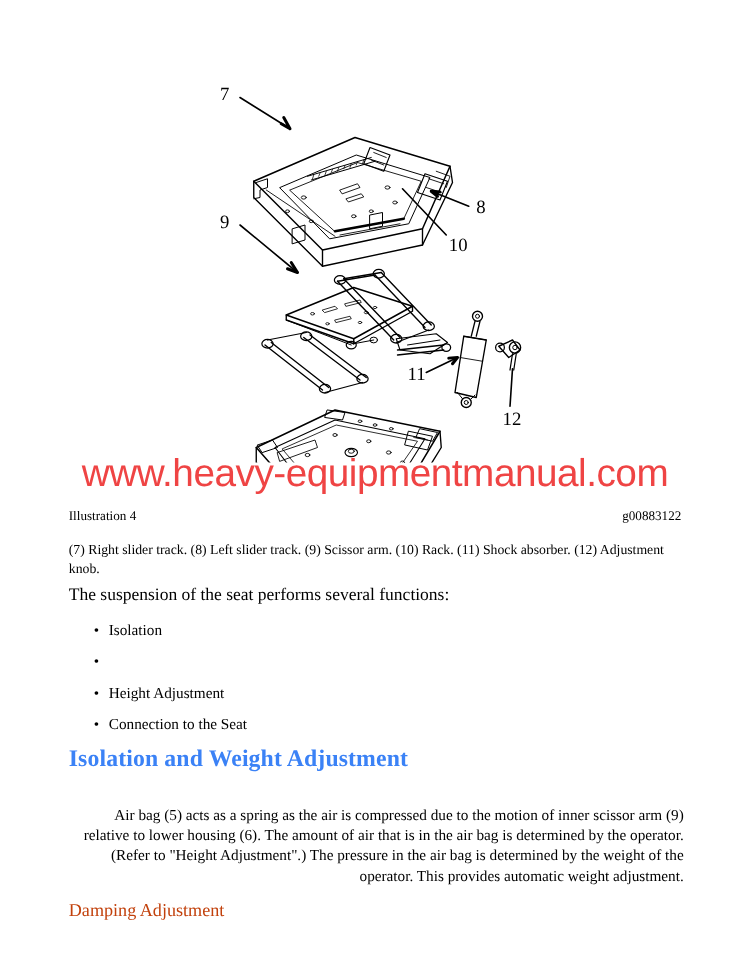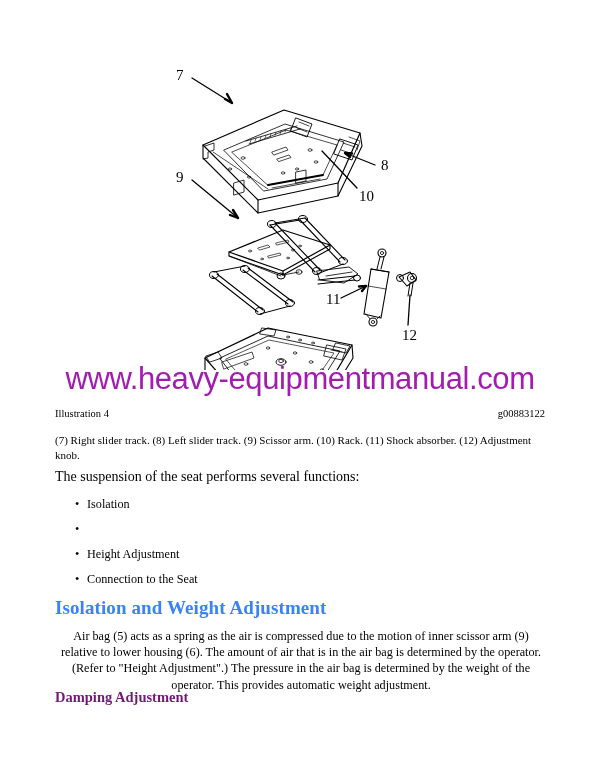--- a/index.html
+++ b/index.html
@@ -39,21 +39,21 @@
   
   .watermark {
     position: absolute;
     left: 0;
     top: 360px;
     width: 600px;
     text-align: center;
     font-family: "Liberation Sans", "DejaVu Sans", sans-serif;
     font-size: 31px;
     line-height: 38px;
-    color: #a21caf;
+    color: #ef4444;
     letter-spacing: -0.4px;
     white-space: nowrap;
     z-index: 5;
   }
 
   
   .caption-row {
     position: absolute;
     left: 55px;
     top: 407px;
@@ -123,36 +123,36 @@
     font-weight: bold;
     font-size: 19px;
     line-height: 24px;
     color: #3b82f6;
     letter-spacing: 0.1px;
   }
 
   .para {
     position: absolute;
     left: 55px;
-    top: 628px;
+    top: 644px;
     width: 492px;
     font-size: 12.2px;
     line-height: 16.2px;
-    text-align: center;
+    text-align: right;
   }
 
   .h3 {
     position: absolute;
     left: 55px;
-    top: 688px;
+    top: 720px;
     font-family: "Liberation Serif", "DejaVu Serif", serif;
-    font-weight: bold;
+    font-weight: normal;
     font-size: 14.5px;
     line-height: 19px;
-    color: #701a75;
+    color: #c2410c;
   }
 
   .callout-num {
     font-family: "Liberation Serif", "DejaVu Serif", serif;
     font-size: 15px;
     fill: #000000;
   }
 </style>
 </head>
 <body>

